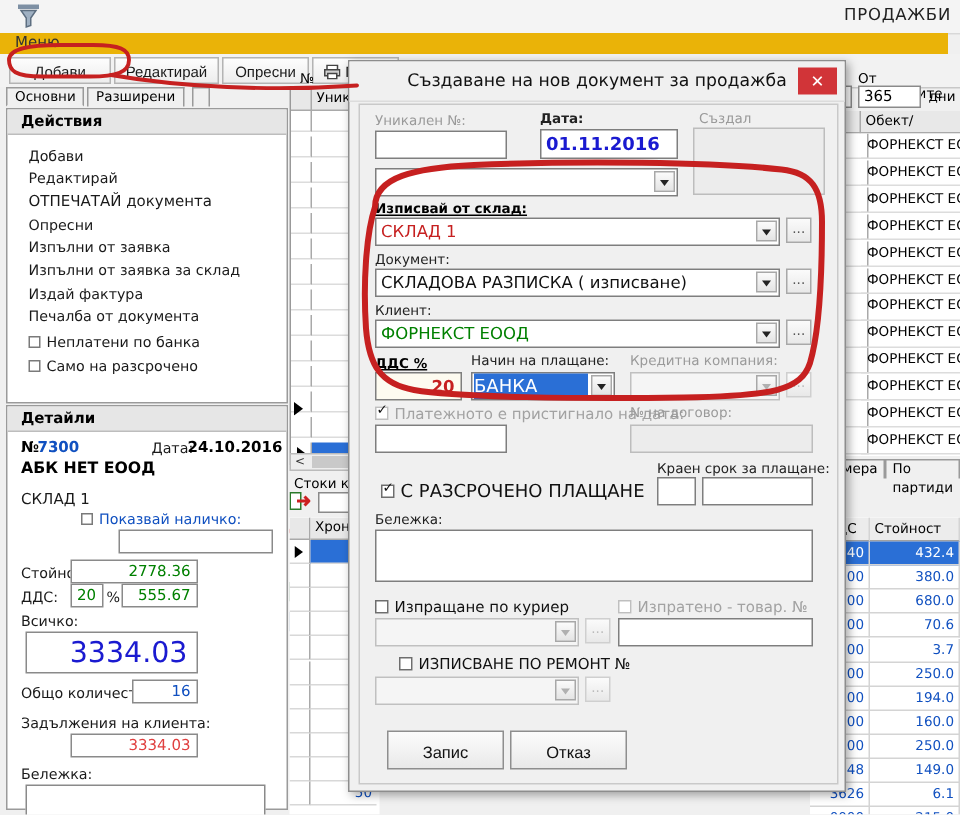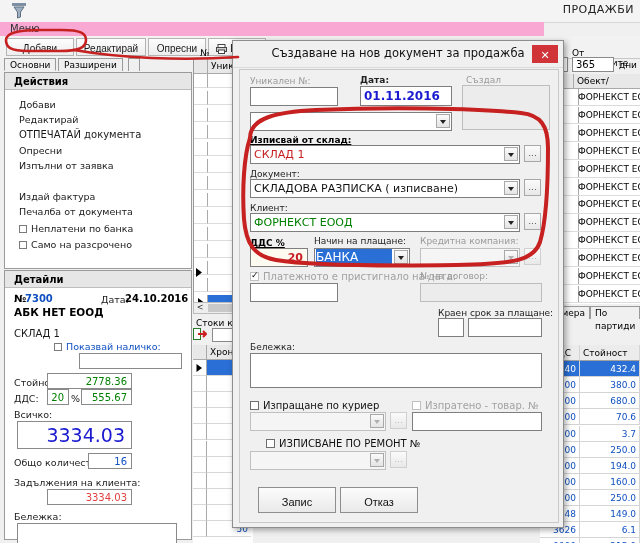--- a/index.html
+++ b/index.html
@@ -9,21 +9,21 @@
     font-family:"DejaVu Sans","Liberation Sans",sans-serif;
     font-size:10px;color:#000;
     -webkit-font-smoothing:none;
   }
   .abs{position:absolute;}
 
   
   #appbar{left:0;top:0;width:640px;height:22px;background:#f4f4f4;border-bottom:1px solid #d8d8d8;}
   #apptitle{right:6px;top:3px;font-size:11px;letter-spacing:.5px;color:#222;}
   #funnel{left:8px;top:1px;width:22px;height:20px;}
-  #menubar{left:0;top:22px;width:544px;height:14px;background:#f9a8d4;border-bottom:1px solid #e2e2e2;}
+  #menubar{left:0;top:22px;width:632px;height:14px;background:#eab308;border-bottom:1px solid #e2e2e2;}
   #menubar .lbl{position:absolute;left:10px;top:1px;font-size:10px;color:#333;}
 
   
   #toolbar{left:0;top:36px;width:640px;height:22px;background:#f2f2f2;border-bottom:1px solid #c8c8c8;}
   .tbtn{position:absolute;top:2px;height:18px;line-height:18px;
         background:linear-gradient(#fdfdfd,#ededed);border:1px solid #b4b4b4;
         text-align:center;font-size:10px;color:#1a1a1a;box-sizing:border-box;}
   .tbtn .ic{display:inline-block;vertical-align:-2px;margin-right:3px;}
 
   
@@ -154,20 +154,21 @@
   <div class="tab" style="left:128px;width:10px;"></div>
 </div>
 
 <div class="abs" id="leftpanel">
   <div class="grphdr">Действия</div>
   <div class="actitem" style="top:26px;">Добави</div>
   <div class="actitem" style="top:41px;">Редактирай</div>
   <div class="actitem caps" style="top:56px;">ОТПЕЧАТАЙ документа</div>
   <div class="actitem" style="top:72px;">Опресни</div>
   <div class="actitem" style="top:87px;">Изпълни от заявка</div>
+  <div class="actitem" style="top:102px;">Изпълни от заявка за склад</div>
   <div class="actitem" style="top:118px;">Издай фактура</div>
   <div class="actitem" style="top:133px;">Печалба от документа</div>
   <div class="actcb" style="top:150px;">
     <span class="cbx"></span><span>Неплатени по банка</span>
   </div>
   <div class="actcb" style="top:166px;">
     <span class="cbx"></span><span>Само на разсрочено</span>
   </div>
 </div>
 
@@ -454,20 +455,23 @@
 
     <div class="mcb dim" style="left:10px;top:201px;">
       <span class="bx on"></span><span>Платежното е пристигнало на дата:</span>
     </div>
     <div class="minp" style="left:10px;top:213px;width:88px;height:19px;"></div>
 
     <div class="mlab dim" style="left:180px;top:201px;">№ на договор:</div>
     <div class="minp dim" style="left:180px;top:213px;width:122px;height:19px;"></div>
 
     <div class="mlab" style="left:198px;top:238px;">Краен срок за плащане:</div>
+    <div class="mcb" style="left:14px;top:250px;font-size:12px;">
+      <span class="bx on"></span><span>С РАЗСРОЧЕНО ПЛАЩАНЕ</span>
+    </div>
     <div class="minp" style="left:198px;top:248px;width:26px;height:19px;"></div>
     <div class="minp" style="left:228px;top:248px;width:74px;height:19px;"></div>
 
     <div class="mlab" style="left:10px;top:272px;">Бележка:</div>
     <div class="minp" style="left:10px;top:283px;width:292px;height:35px;"></div>
 
     <div class="mcb" style="left:10px;top:330px;">
       <span class="bx"></span><span>Изпращане по куриер</span>
     </div>
     <div class="combo dim" style="left:10px;top:342px;width:136px;height:19px;">

